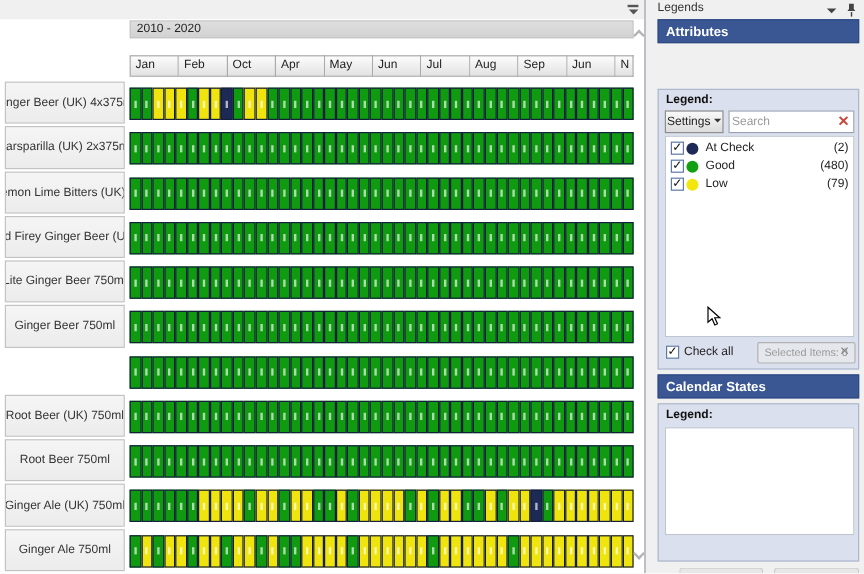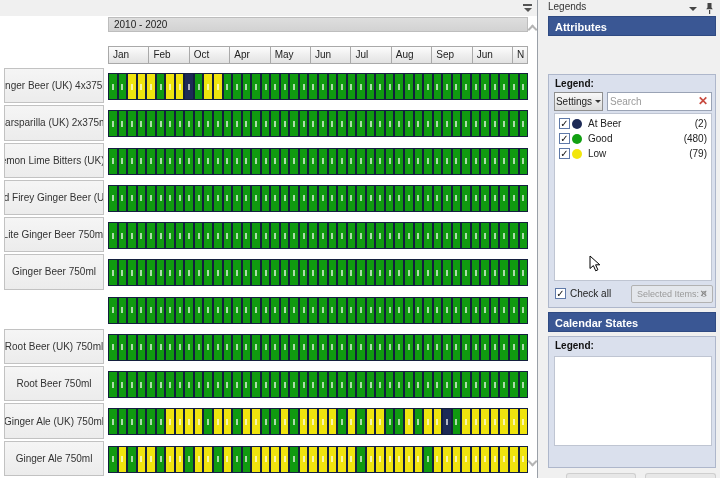--- a/index.html
+++ b/index.html
@@ -1671,21 +1671,21 @@
       <span>Settings</span><span class="sb-chev"></span>
     </div>
     <div class="search-box">
       <input type="text" placeholder="Search" style="">
       <span class="search-clear">✕</span>
     </div>
     <div class="legend-list">
         <div class="legend-item">
           <span class="cb">✓</span>
           <span class="dot" style="background: rgb(29, 42, 86);"></span>
-          <span>At Beer</span>
+          <span>At Check</span>
           <span class="li-count">(2)</span>
         </div>
         <div class="legend-item">
           <span class="cb">✓</span>
           <span class="dot" style="background: rgb(18, 160, 18);"></span>
           <span>Good</span>
           <span class="li-count">(480)</span>
         </div>
         <div class="legend-item">
           <span class="cb">✓</span>

